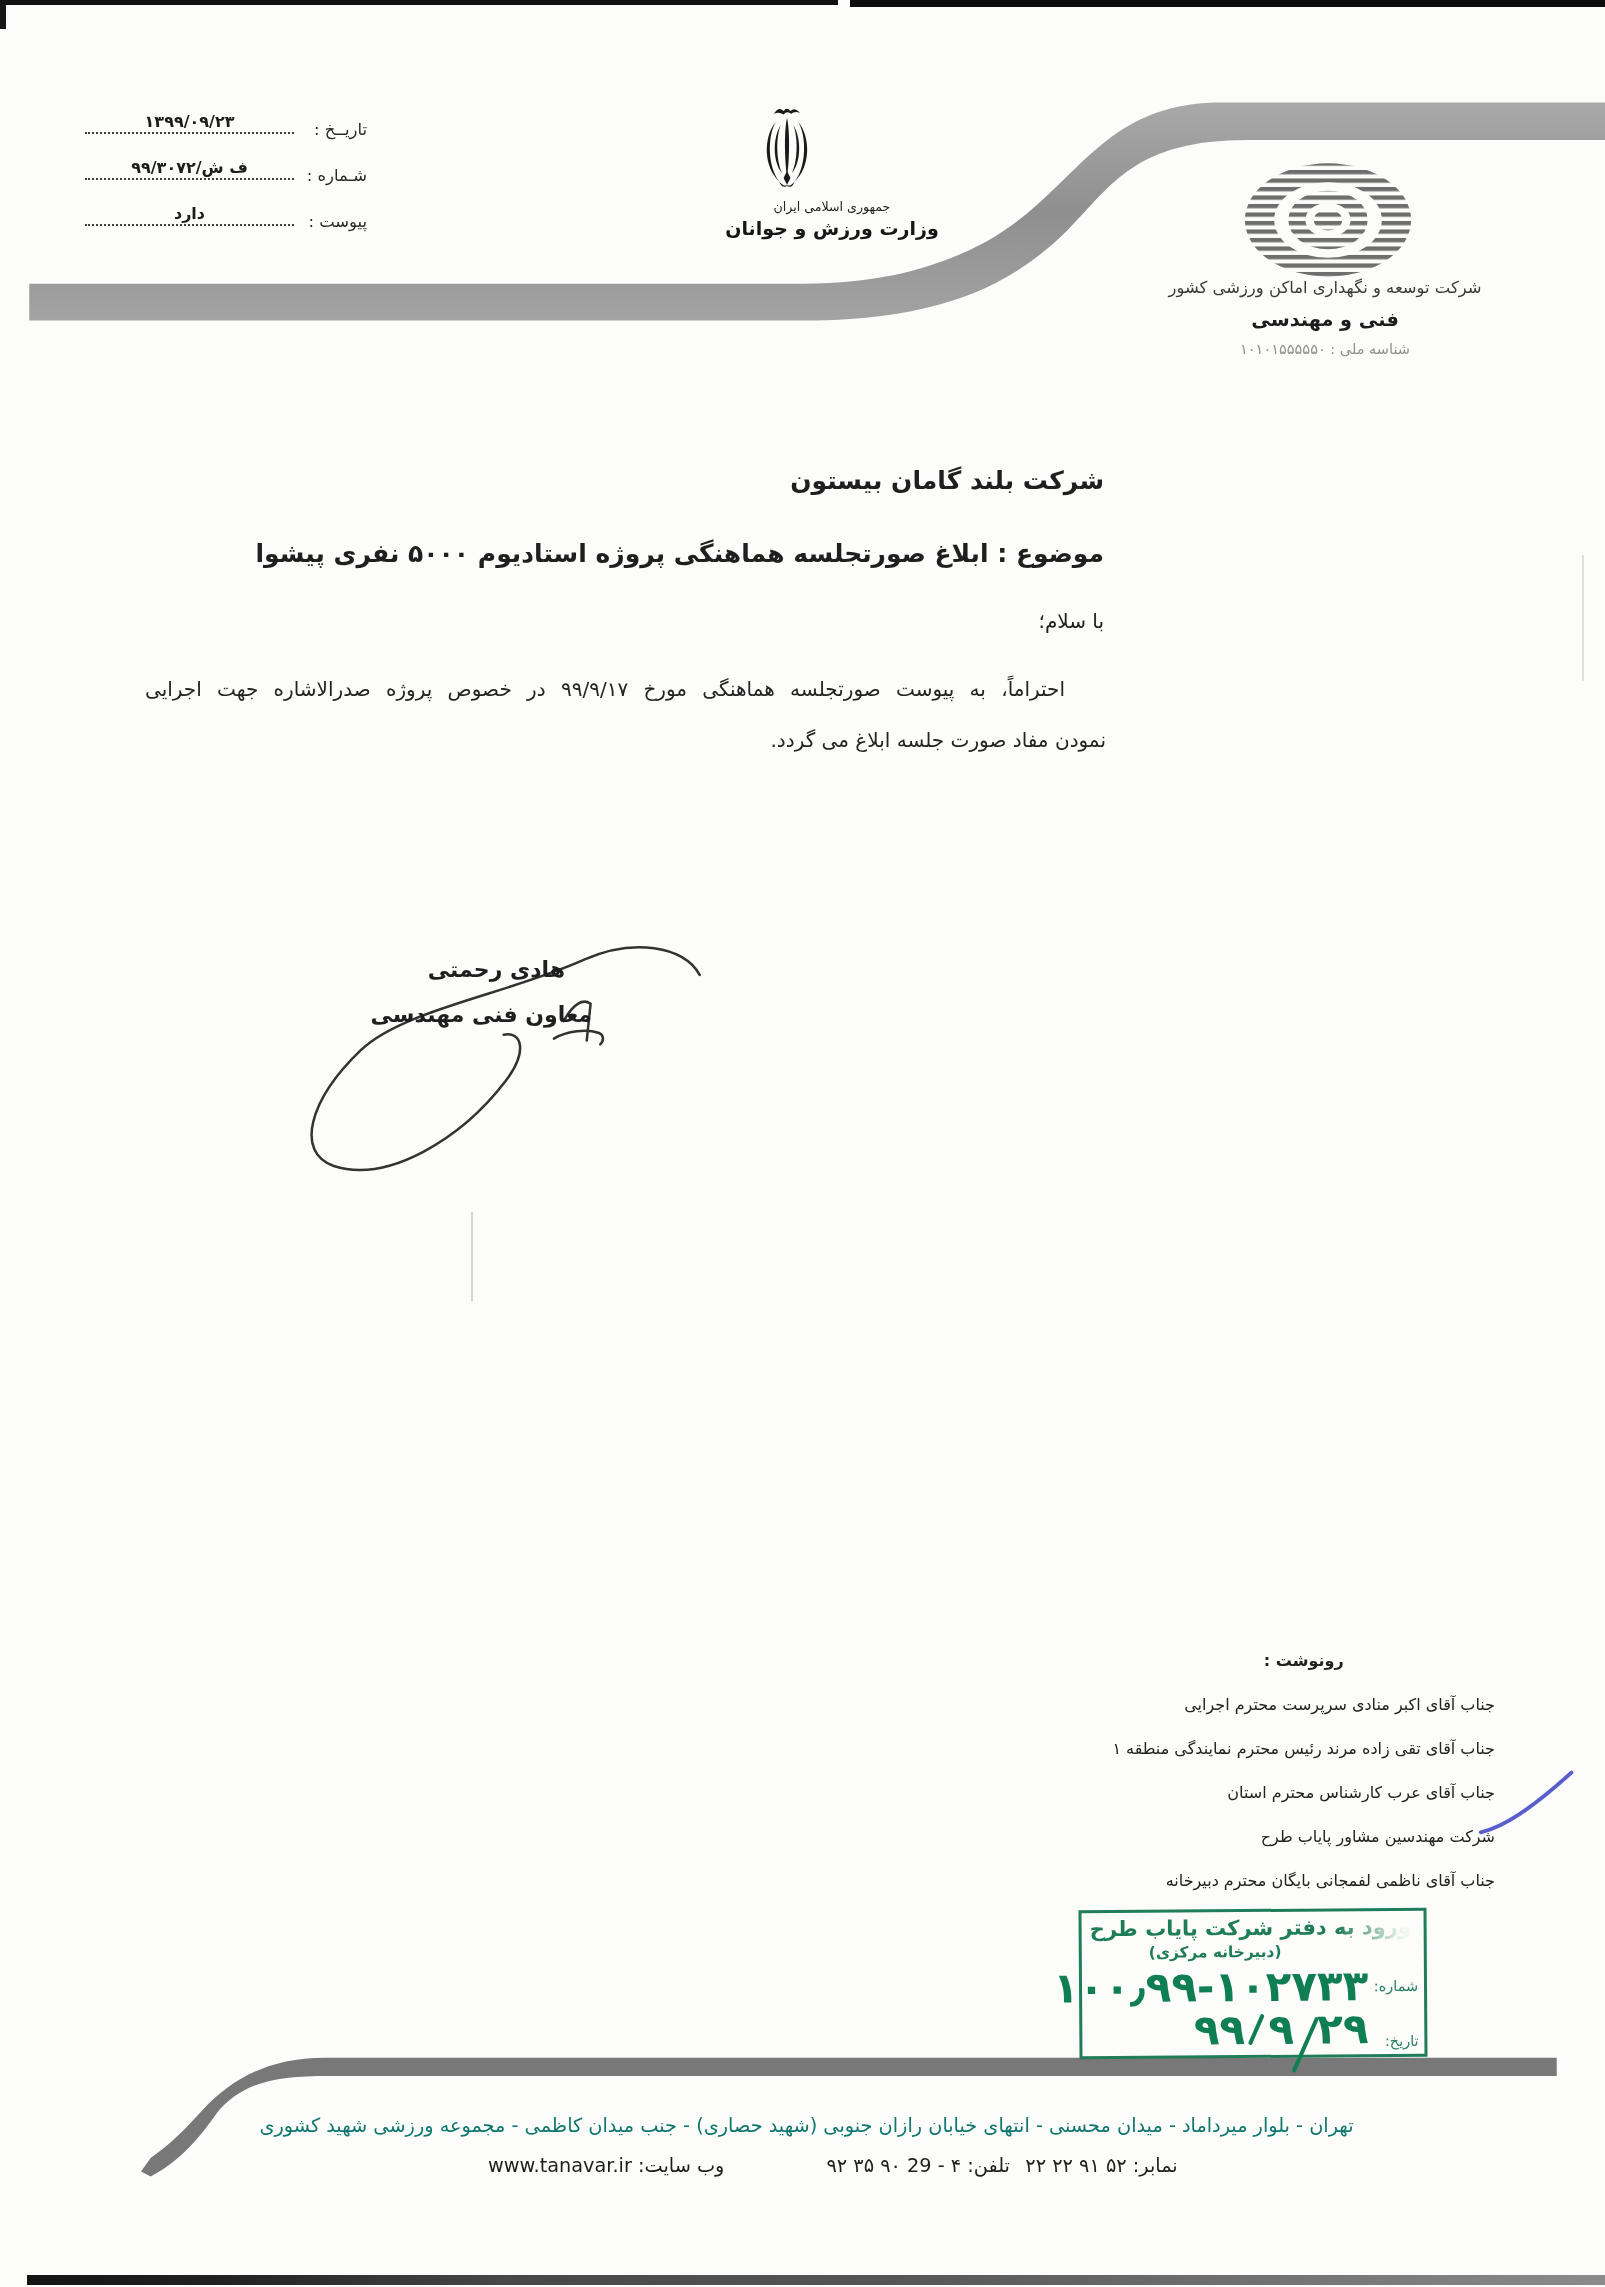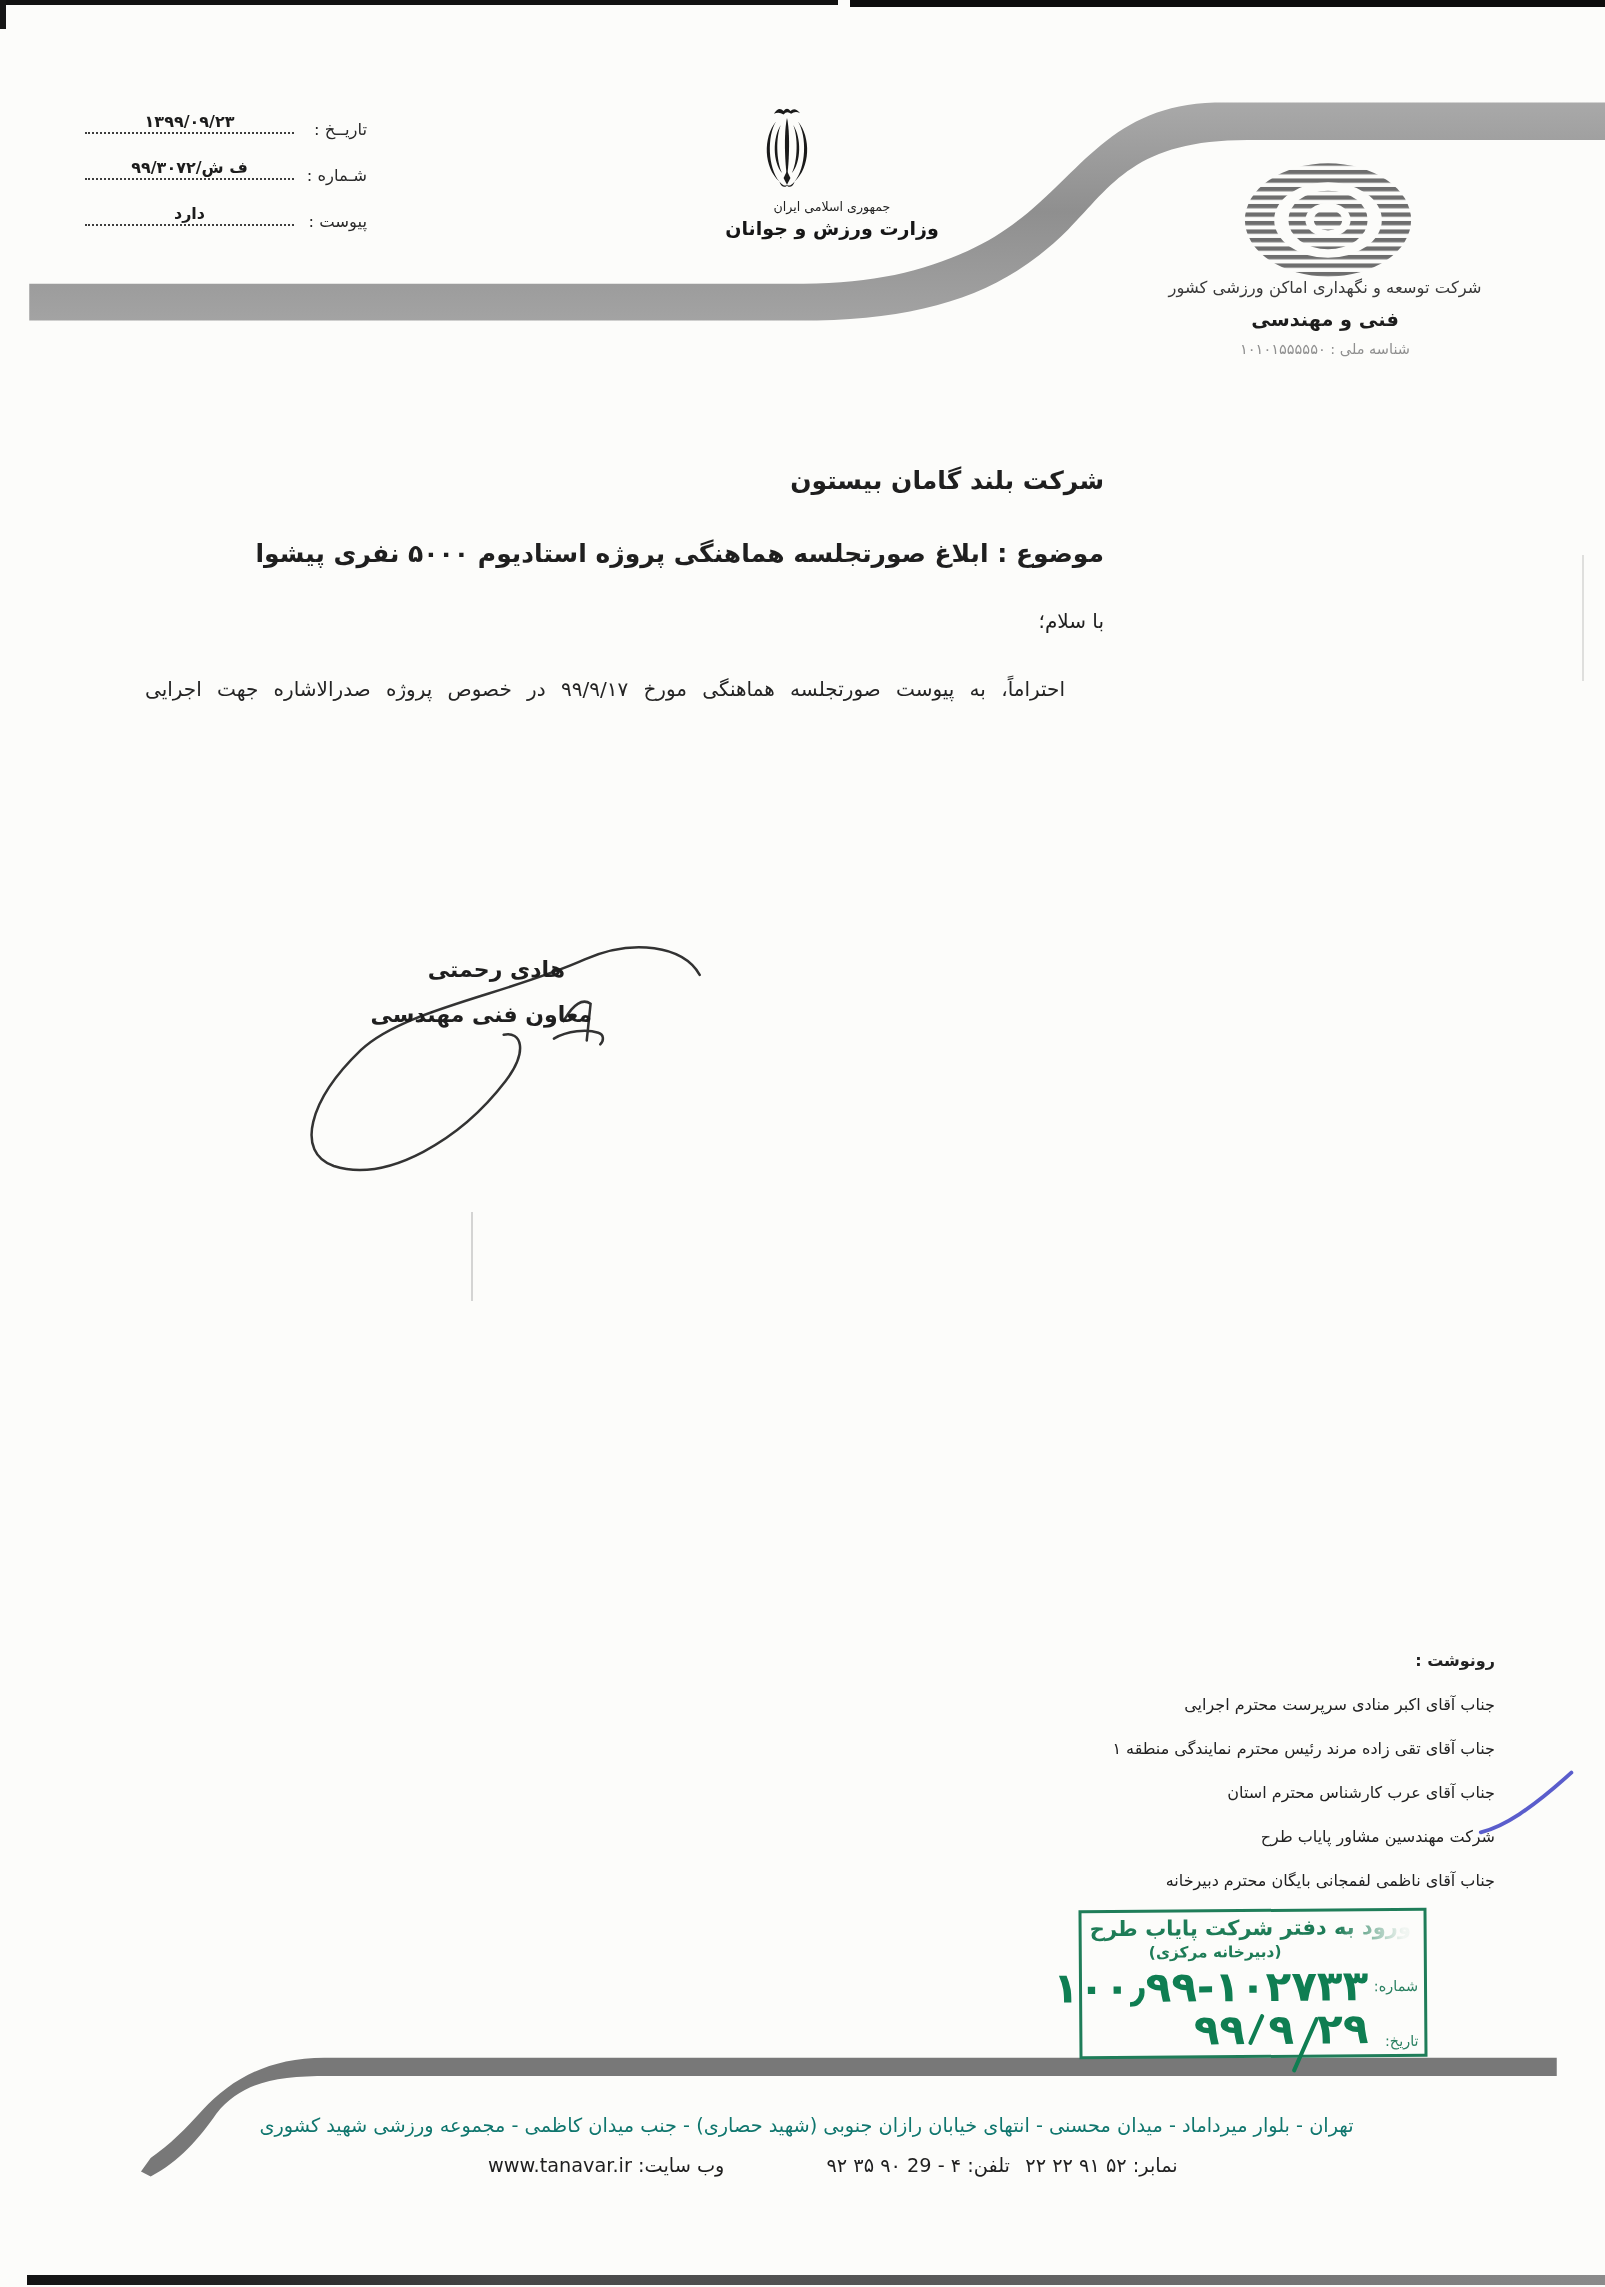--- a/index.html
+++ b/index.html
@@ -2,21 +2,21 @@
 <html lang="fa"><head>
 <meta charset="utf-8">
 <style>
   html,body{margin:0;padding:0;background:#e8e8e8;}
   .page{position:relative;width:1606px;height:2287px;background:#fcfcfa;overflow:hidden;
         font-family:"DejaVu Sans",sans-serif;color:#1f1f1f;}
   .abs{position:absolute;}
   .rtl{direction:rtl;unicode-bidi:isolate;}
   .ltr{direction:ltr;unicode-bidi:isolate;}
   .bo{direction:ltr;unicode-bidi:bidi-override;}
-  .b{font-weight:bold;}
+  .b{font-weight:bold;text-align:center;}
 
   
   .edge-top-left{left:0;top:0;width:838px;height:4.8px;background:#121212;}
   .edge-top-right{left:850px;top:0;width:756px;height:6.8px;background:#0d0d0d;}
   .edge-corner-notch{left:0;top:0;width:5.8px;height:29px;background:#161616;}
   .edge-bottom{left:27px;top:2275px;width:1579px;height:9.7px;
      background:linear-gradient(to right,#141414 0%,#232323 13%,#474747 30%,#565656 55%,#6e6e6e 75%,#8b8b8b 100%);}
   .hairline-a{left:471px;top:1212px;width:1.9px;height:89px;background:#8a8a8a;opacity:.35;}
   .hairline-b{left:1582px;top:555px;width:1.9px;height:126px;background:#9a9a9a;opacity:.3;}
 
@@ -164,20 +164,21 @@
     <div class="l1">شرکت توسعه و نگهداری اماکن ورزشی کشور</div>
     <div class="l2">فنی و مهندسی</div>
     <div class="l3">شناسه ملی : ۱۰۱۰۱۵۵۵۵۵۰</div>
   </div>
 
   <div class="abs recipient rtl b">شرکت بلند گامان بیستون</div>
   <div class="abs subject rtl b">موضوع : ابلاغ صورتجلسه هماهنگی پروژه استادیوم  ۵۰۰۰ نفری پیشوا</div>
   <div class="abs salutation rtl">با سلام؛</div>
   <div class="abs body-text rtl">
     <div class="bl1">احتراماً، به پیوست صورتجلسه هماهنگی مورخ ۹۹/۹/۱۷ در خصوص پروژه صدرالاشاره جهت اجرایی</div>
+    <div class="bl2">نمودن مفاد صورت جلسه ابلاغ می گردد.</div>
   </div>
 
   <div class="abs sig-name rtl b">هادی رحمتی</div>
   <div class="abs sig-title rtl b">معاون فنی مهندسی</div>
   <div class="abs" style="left:268px;top:915px;width:454px;height:280px;">
     <svg width="454" height="280" viewBox="0 0 470 290">
       <g fill="none" stroke="#1d1d1d" stroke-width="2.6" stroke-linecap="round" opacity="0.9">
         <path d="M447 62 C430 32 378 24 328 46 C248 82 140 98 96 140 C42 192 28 246 68 260 C124 278 200 232 246 172 C270 140 262 120 244 124"></path>
         <path d="M306 110 C316 92 326 86 334 92 L330 130"></path>
         <path d="M296 128 C310 120 330 118 342 122 C348 124 348 130 344 134"></path>

